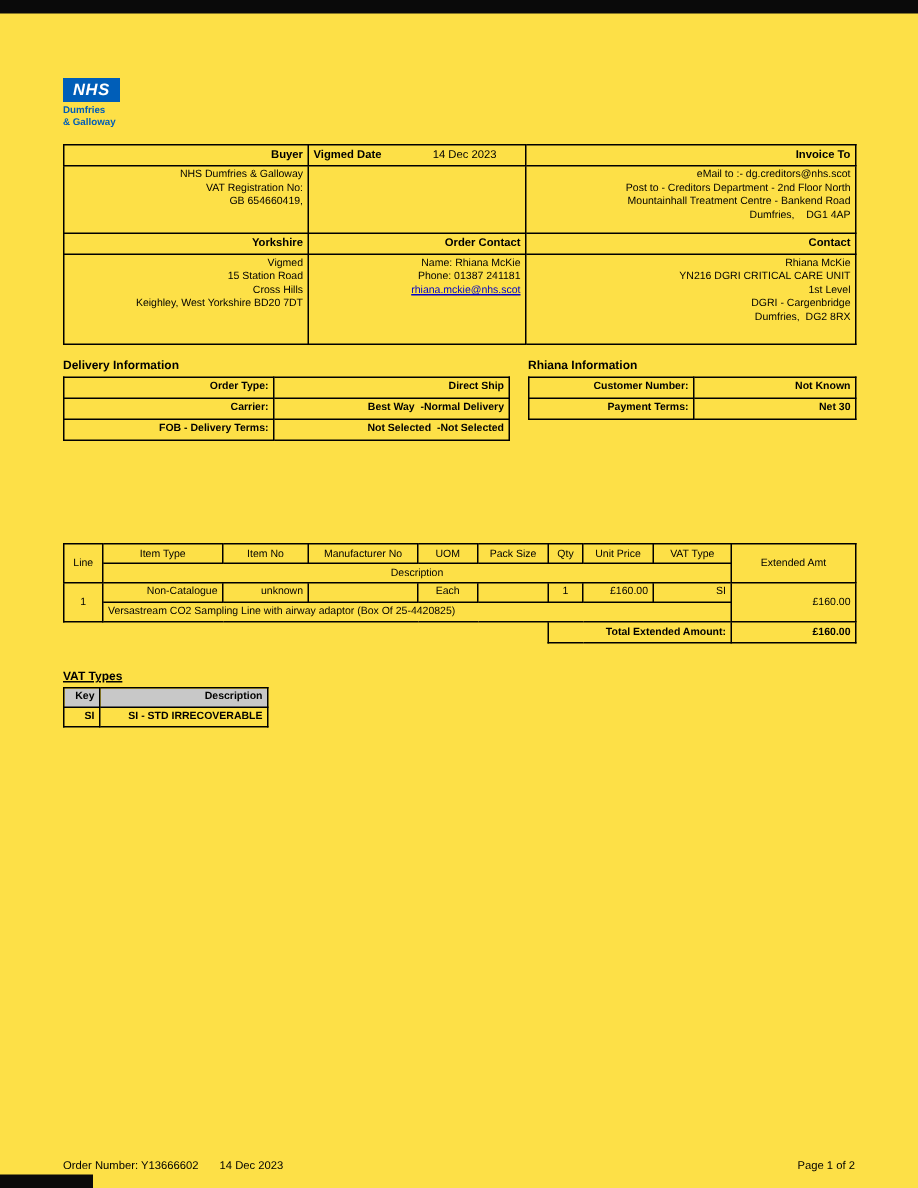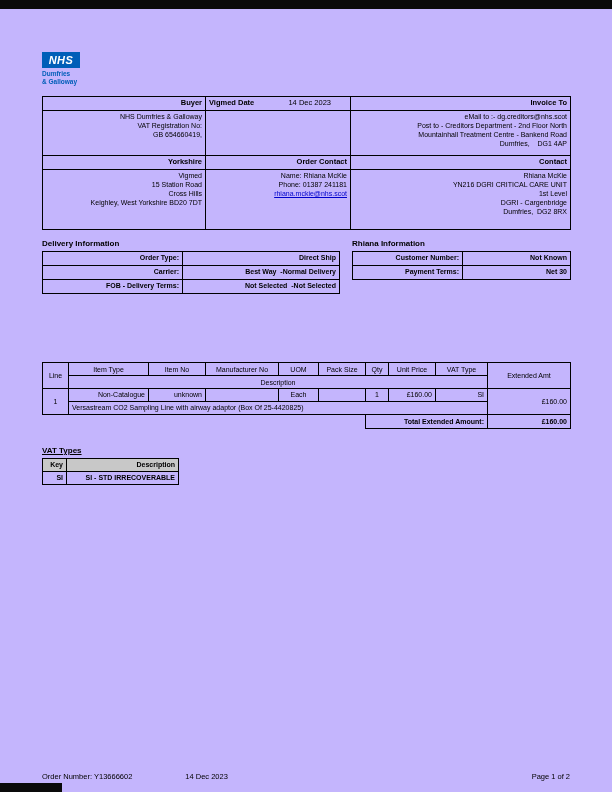--- a/index.html
+++ b/index.html
@@ -1,18 +1,18 @@
 <!DOCTYPE html>
 <html><head>
 <meta charset="utf-8">
 <style>
   * { margin:0; padding:0; box-sizing:border-box; }
   html,body { background:#ffffff; }
   body { width:612px; height:792px; font-family:"Liberation Sans", sans-serif; color:#000; }
-  .page { position:relative; width:612px; height:792px; background:#c4b5fd; overflow:hidden; }
+  .page { position:relative; width:612px; height:792px; background:#fde047; overflow:hidden; }
 
   .topbar { position:absolute; left:0; top:0; width:612px; height:9px; background:#0a0a0a; }
   .bottombar { position:absolute; left:0; top:783px; width:62px; height:9px; background:#0a0a0a; }
 
   .logo { position:absolute; left:42px; top:52px; }
   .nhs-box { width:38px; height:16px; background:#005EB8; color:#fff; font-weight:bold;
              font-style:italic; font-size:11px; display:flex; align-items:center; justify-content:center;
              letter-spacing:0.5px; }
   .region { color:#005EB8; font-size:6.5px; line-height:8px; margin-top:2px; font-weight:bold; }
 
@@ -49,21 +49,21 @@
   .items-table td.left { text-align:left; }
   .items-table td.mid { vertical-align:middle; }
   td.nb { border:none; background:transparent; }
   .total-row td { height:14px; font-weight:bold; vertical-align:middle; }
 
   .vat-table { position:absolute; left:42px; top:458px; width:136px; }
   .vat-table td { height:13px; font-weight:bold; }
   .vat-table tr.vh td { background:#c8c8c8; }
 
   .footer { position:absolute; left:42px; top:772px; width:528px; display:flex;
-            font-size:7.5px; align-items:center;gap:39px; }
+            font-size:7.5px; align-items:center; }
   .footer .fdate { margin-left:14px; }
   .footer .fpage { margin-left:auto; }
 </style>
 </head>
 <body>
 
 <div class="page">
 
   <div class="topbar"></div>
 

